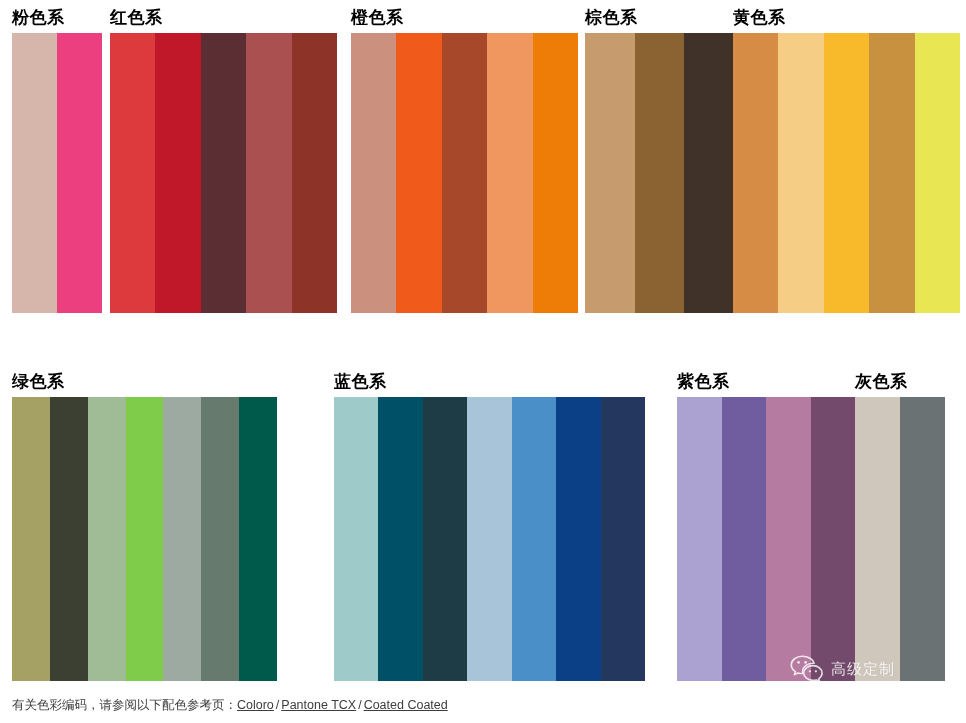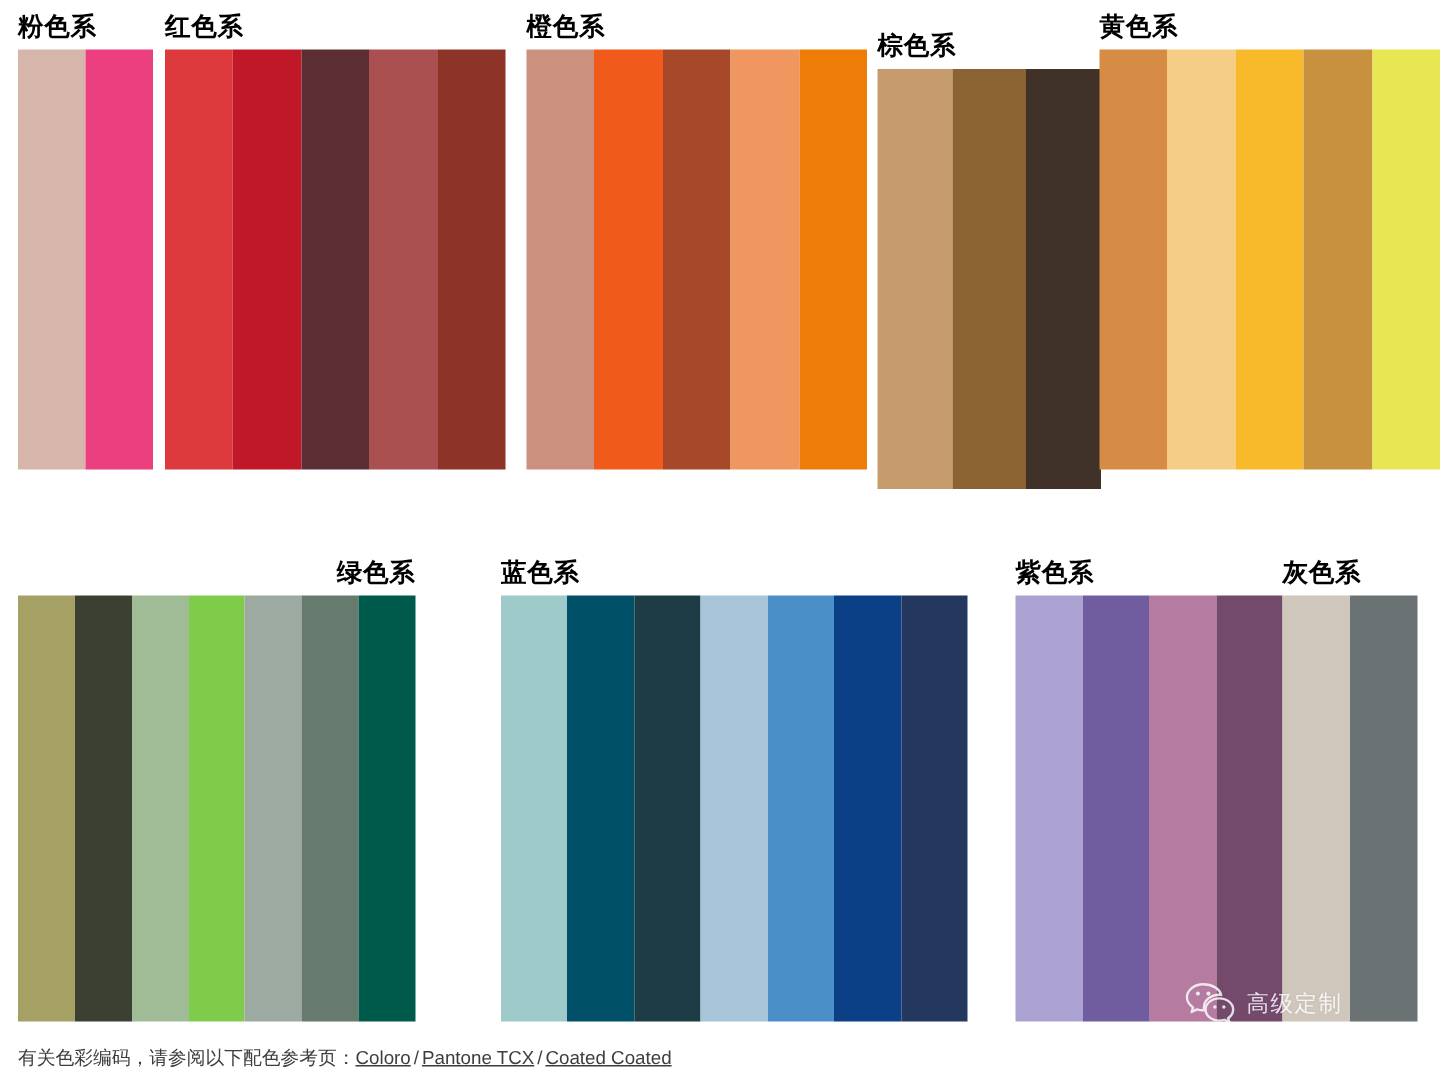--- a/index.html
+++ b/index.html
@@ -120,41 +120,41 @@
     <div class="group-title">橙色系</div>
     <div class="swatch-strip">
         <div class="swatch" title="#CB917E" style="background: rgb(203, 145, 126);"></div>
         <div class="swatch" title="#F05A1B" style="background: rgb(240, 90, 27);"></div>
         <div class="swatch" title="#A8482A" style="background: rgb(168, 72, 42);"></div>
         <div class="swatch" title="#F09760" style="background: rgb(240, 151, 96);"></div>
         <div class="swatch" title="#EE7D08" style="background: rgb(238, 125, 8);"></div>
       </div>
   </div>
 
-  <div class="group row-top" id="g-top-3" style="left:585px; top:21px; width:149px;">
+  <div class="group row-top" id="g-top-3" style="left:585px; top:8px; width:149px;">
     <div class="group-title">棕色系</div>
     <div class="swatch-strip">
         <div class="swatch" title="#C69C6F" style="background: rgb(198, 156, 111);"></div>
         <div class="swatch" title="#8B6232" style="background: rgb(139, 98, 50);"></div>
         <div class="swatch" title="#403129" style="background: rgb(64, 49, 41);"></div>
       </div>
   </div>
 
   <div class="group row-top" id="g-top-4" style="left:733px; top:8px; width:227px;">
     <div class="group-title">黄色系</div>
     <div class="swatch-strip">
         <div class="swatch" title="#D68C45" style="background: rgb(214, 140, 69);"></div>
         <div class="swatch" title="#F6CD85" style="background: rgb(246, 205, 133);"></div>
         <div class="swatch" title="#F8BA2A" style="background: rgb(248, 186, 42);"></div>
         <div class="swatch" title="#C7913F" style="background: rgb(199, 145, 63);"></div>
         <div class="swatch" title="#E8E753" style="background: rgb(232, 231, 83);"></div>
       </div>
   </div>
 
-  <div class="group row-bottom" id="g-bot-0" style="left:12px; top:372px; width:265px;text-align:right;">
+  <div class="group row-bottom" id="g-bot-0" style="left:12px; top:372px; width:265px;">
     <div class="group-title">绿色系</div>
     <div class="swatch-strip">
         <div class="swatch" title="#A5A063" style="background: rgb(165, 160, 99);"></div>
         <div class="swatch" title="#3C4032" style="background: rgb(60, 64, 50);"></div>
         <div class="swatch" title="#A0BC96" style="background: rgb(160, 188, 150);"></div>
         <div class="swatch" title="#7ECC4A" style="background: rgb(126, 204, 74);"></div>
         <div class="swatch" title="#9CAAA2" style="background: rgb(156, 170, 162);"></div>
         <div class="swatch" title="#667A6E" style="background: rgb(102, 122, 110);"></div>
         <div class="swatch" title="#005A4B" style="background: rgb(0, 90, 75);"></div>
       </div>

